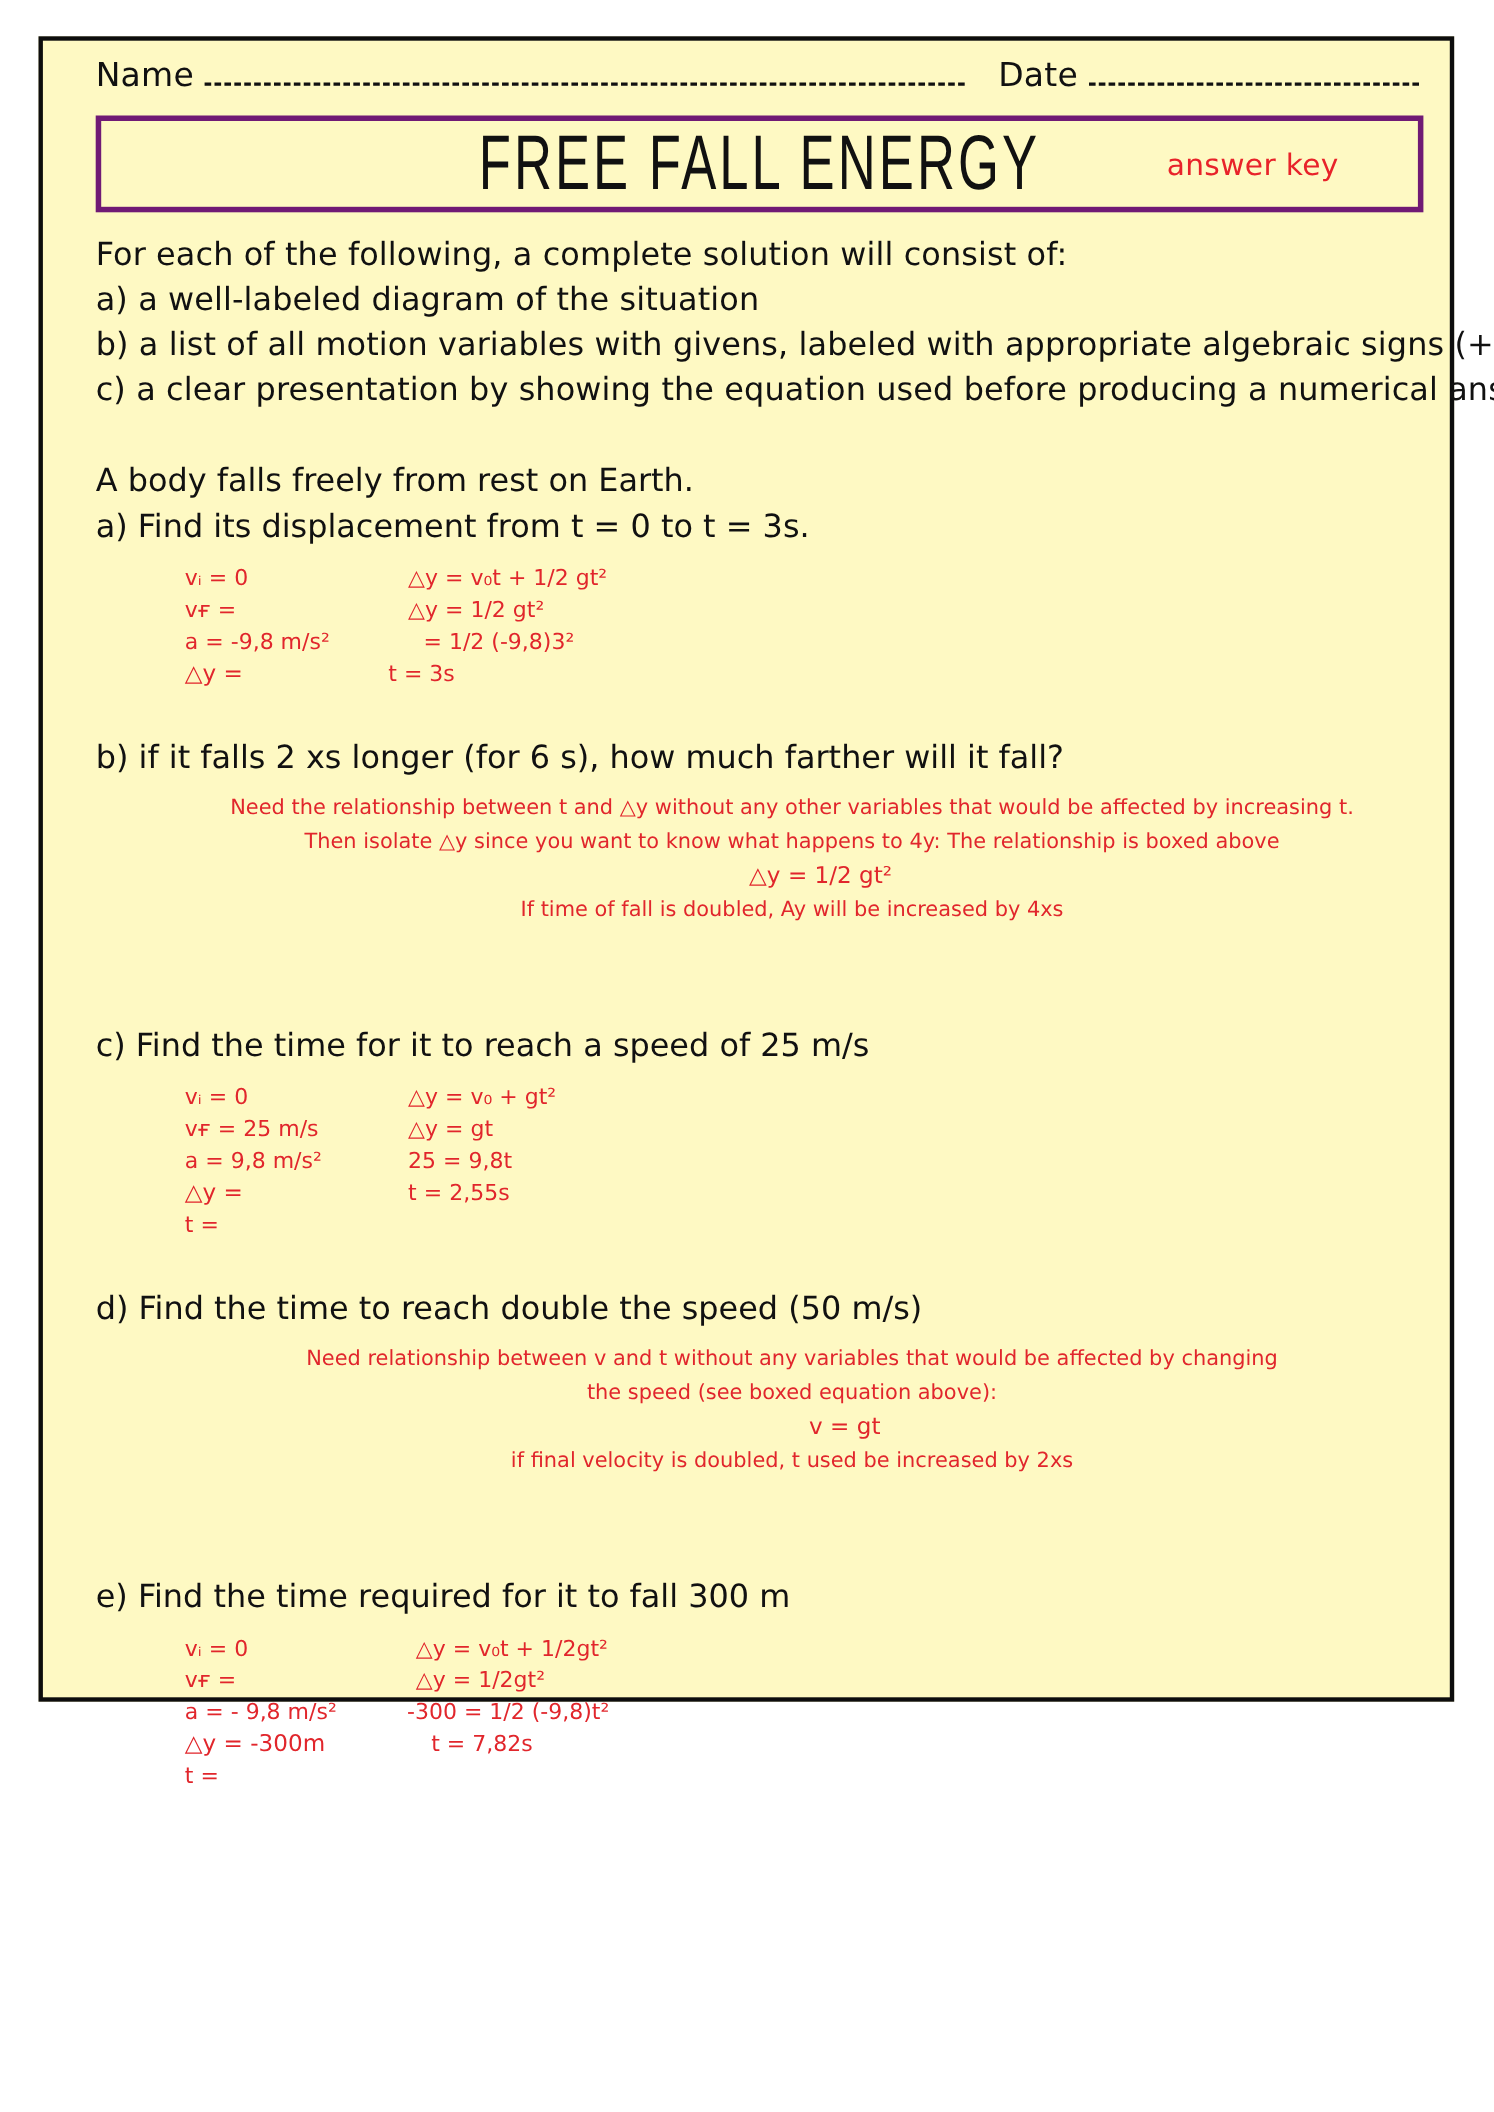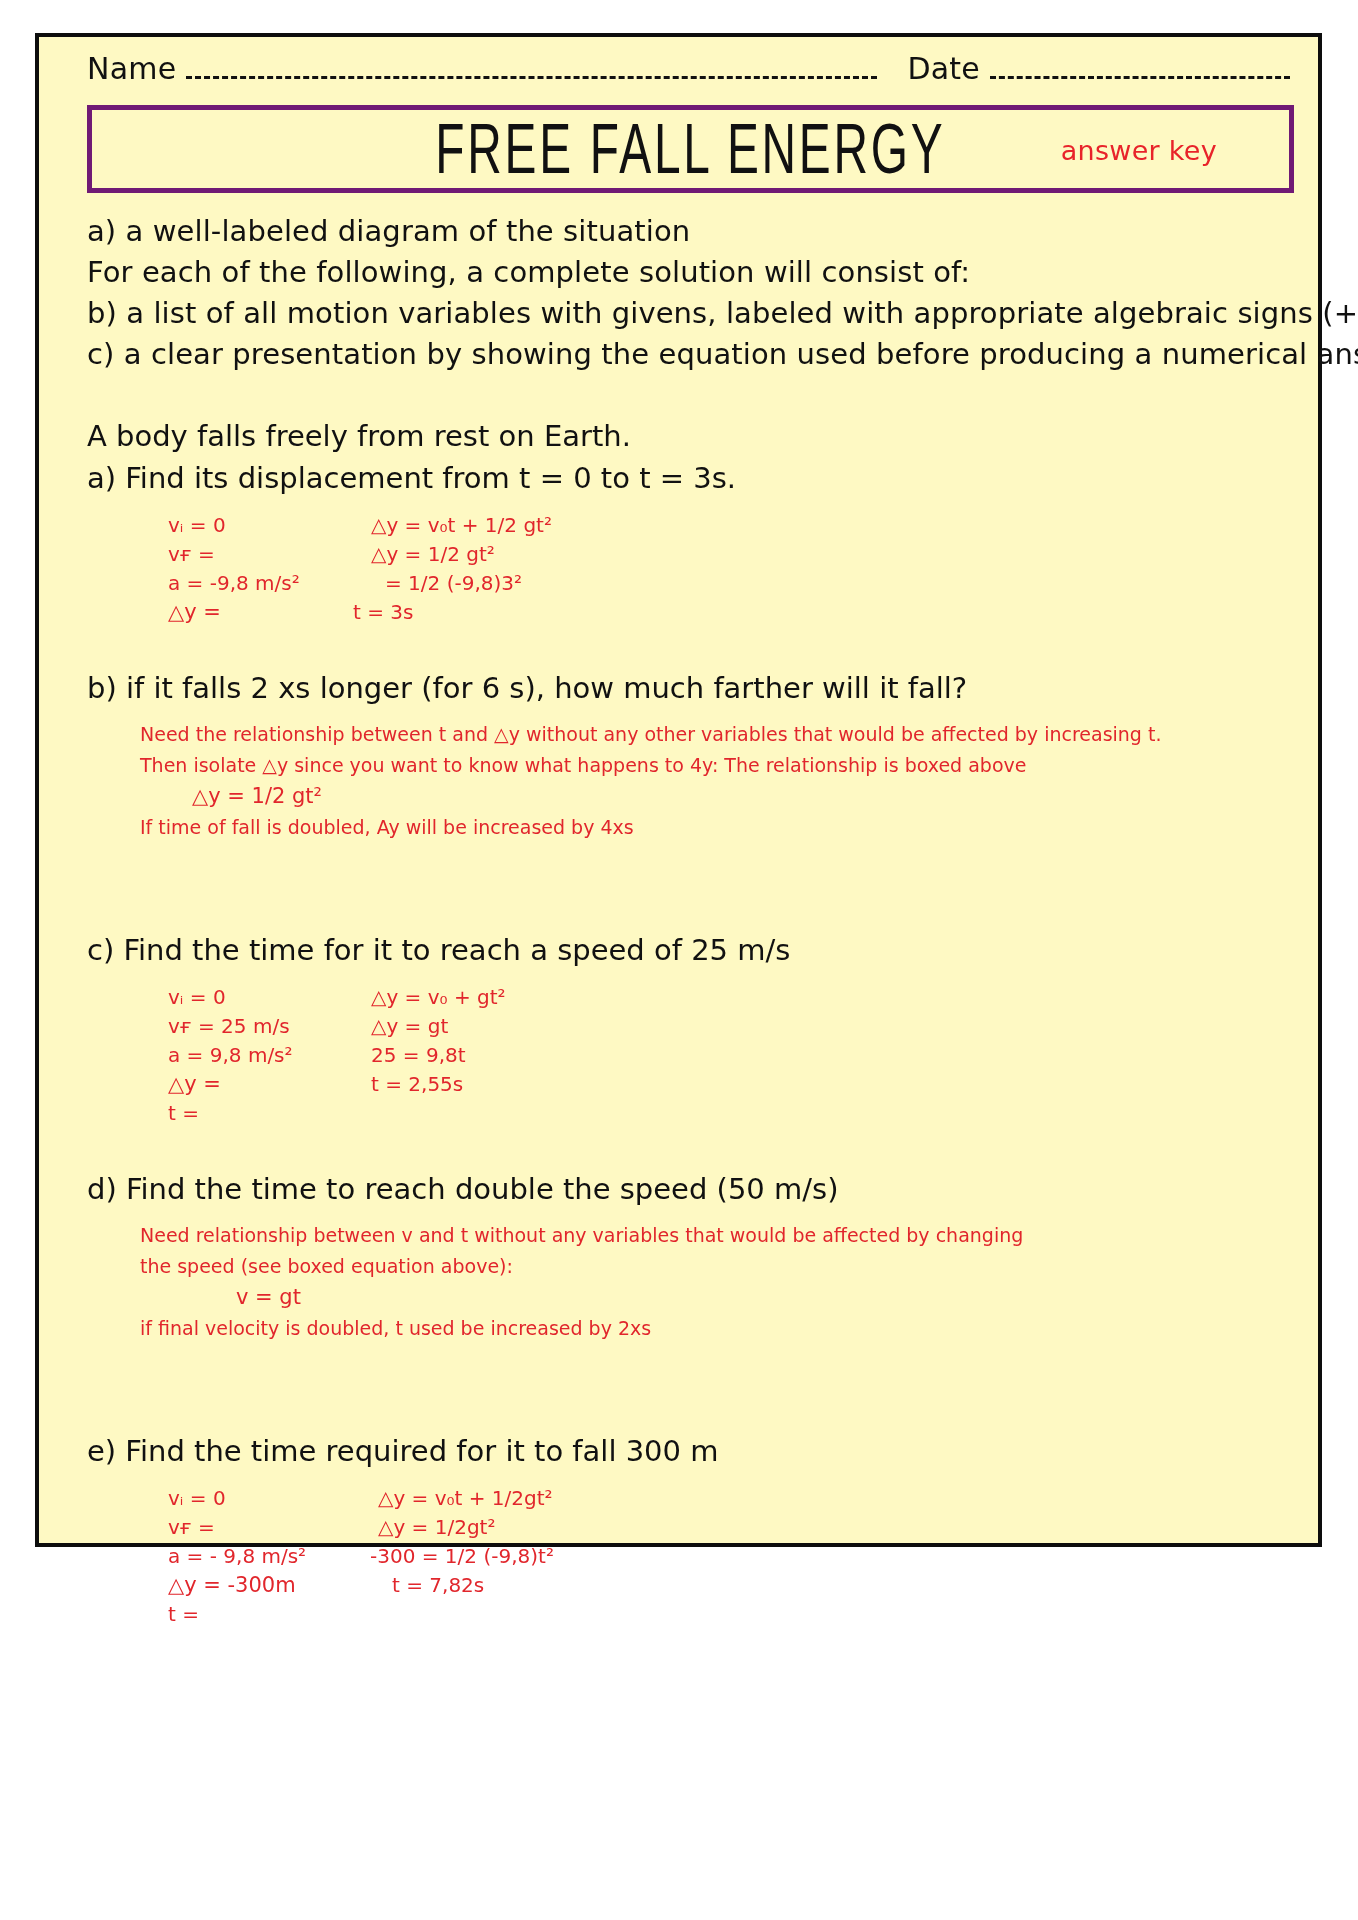--- a/index.html
+++ b/index.html
@@ -130,20 +130,21 @@
     font-family: "DejaVu Sans", sans-serif;
   }
   .sol-cell.big { font-size: 21px; }
   .sol-cell.ind1 { padding-left: 32px; }
   .sol-cell.ind2 { padding-left: 18px; }
   .sol-cell.ind3 { padding-left: 10px; }
 
   .note-block {
     margin-left: 53px;
     margin-top: 10px;
+    text-align: center;
   }
   .note-line {
     font-size: 19px;
     line-height: 31px;
     color: #e1262c;
     white-space: pre;
     font-family: "DejaVu Sans", sans-serif;
   }
   .note-line.indent { padding-left: 52px; font-size: 21px; }
   .note-line.indent-eq { padding-left: 96px; font-size: 21px; }
@@ -164,22 +165,22 @@
 
     <div class="titlebox">
       <div class="title-text">
         <span class="title-inner">FREE FALL ENERGY</span>
       </div>
       <div class="answer-key">answer key</div>
     </div>
 
     <div class="body">
 
+      <div class="blk-line">For each of the following, a complete solution will consist of:</div>
       <div class="blk-line">a) a well-labeled diagram of the situation</div>
-      <div class="blk-line">For each of the following, a complete solution will consist of:</div>
       <div class="blk-line">b) a list of all motion variables with givens, labeled with appropriate algebraic signs (+, -)</div>
       <div class="blk-line">c) a clear presentation by showing the equation used before producing a numerical answer</div>
 
       <div class="spacer-md"></div>
 
       <div class="qline">A body falls freely from rest on Earth.</div>
 
       <div class="qline">a) Find its displacement from t = 0 to t = 3s.</div>
       <div class="sol-grid">
         <div class="sol-cell">vᵢ = 0</div>

